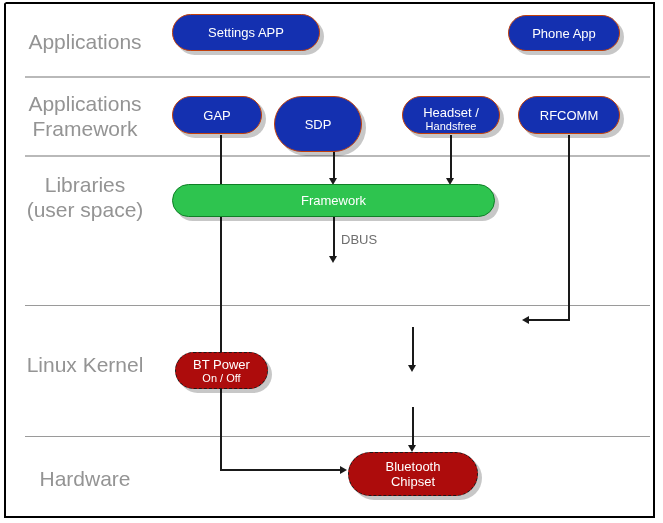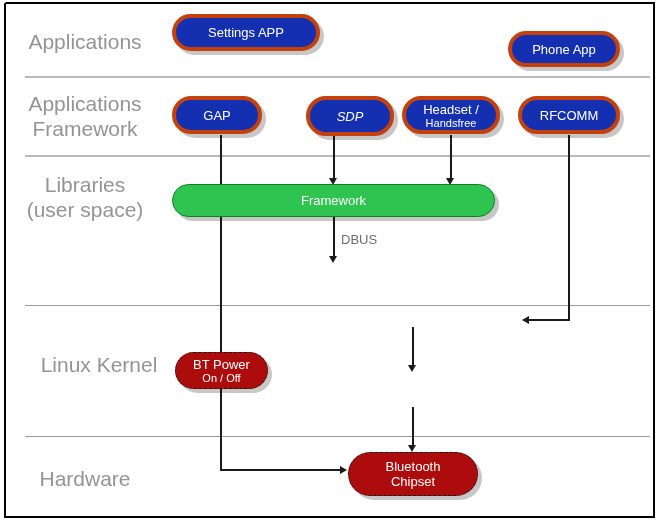--- a/index.html
+++ b/index.html
@@ -55,21 +55,21 @@
     flex-direction: column;
     align-items: center;
     justify-content: center;
     color: #ffffff;
     text-align: center;
     box-shadow: 4px 4px 0 rgba(0,0,0,0.22);
     z-index: 5;
   }
   .node.blue {
     background: #1430b0;
-    border: 4px solid #c2410c;
+    border: 1px solid #c2410c;
   }
   .node.green {
     background: #2ec44f;
     border: 1px solid #0f7f26;
   }
   .node.red {
     background: #ad0c0c;
     border: 1px dashed #1a1a1a;
   }
   .node .t1 { font-size: 13px; line-height: 15px; }
@@ -132,21 +132,21 @@
   <div class="layer-label" style="top:91px;">
     <div>Applications</div>
     <div>Framework</div>
   </div>
 
   <div class="layer-label" style="top:172px;">
     <div>Libraries</div>
     <div>(user space)</div>
   </div>
 
-  <div class="layer-label" style="top:352px;padding-left:14px;">
+  <div class="layer-label" style="top:352px;">
     <span>Linux Kernel</span>
   </div>
 
   <div class="layer-label" style="top:466px;">
     <span>Hardware</span>
   </div>
 
   <div class="conn v" style="left:220px; top:135px; height:336px;"></div>
   <div class="conn h" style="left:220px; top:469px; width:120px;"></div>
   <div class="arrowhead right" style="left:340px; top:466px;"></div>
@@ -170,29 +170,29 @@
   <div class="conn v" style="left:412px; top:327px; height:40px;"></div>
   <div class="arrowhead down" style="left:408px; top:365px;"></div>
 
   <div class="conn v" style="left:412px; top:407px; height:40px;"></div>
   <div class="arrowhead down" style="left:408px; top:445px;"></div>
 
   <div class="node blue" style="left:172px; top:14px; width:148px; height:37px;">
     <span class="t1">Settings APP</span>
   </div>
 
-  <div class="node blue" style="left:508px; top:15px; width:112px; height:36px;margin-top:16px;">
+  <div class="node blue" style="left:508px; top:15px; width:112px; height:36px;">
     <span class="t1">Phone App</span>
   </div>
 
   <div class="node blue" style="left:172px; top:96px; width:90px; height:38px;">
     <span class="t1">GAP</span>
   </div>
 
-  <div class="node blue" style="left:306px; top:96px; width:88px; height:40px;font-style:italic;">
+  <div class="node blue" style="left:274px; top:96px; width:88px; height:56px;">
     <span class="t1">SDP</span>
   </div>
 
   <div class="node blue" style="left:402px; top:96px; width:98px; height:38px;justify-content:flex-end;">
     <span class="t1">Headset /</span>
     <span class="t2">Handsfree</span>
   </div>
 
   <div class="node blue" style="left:518px; top:96px; width:102px; height:38px;">
     <span class="t1">RFCOMM</span>

